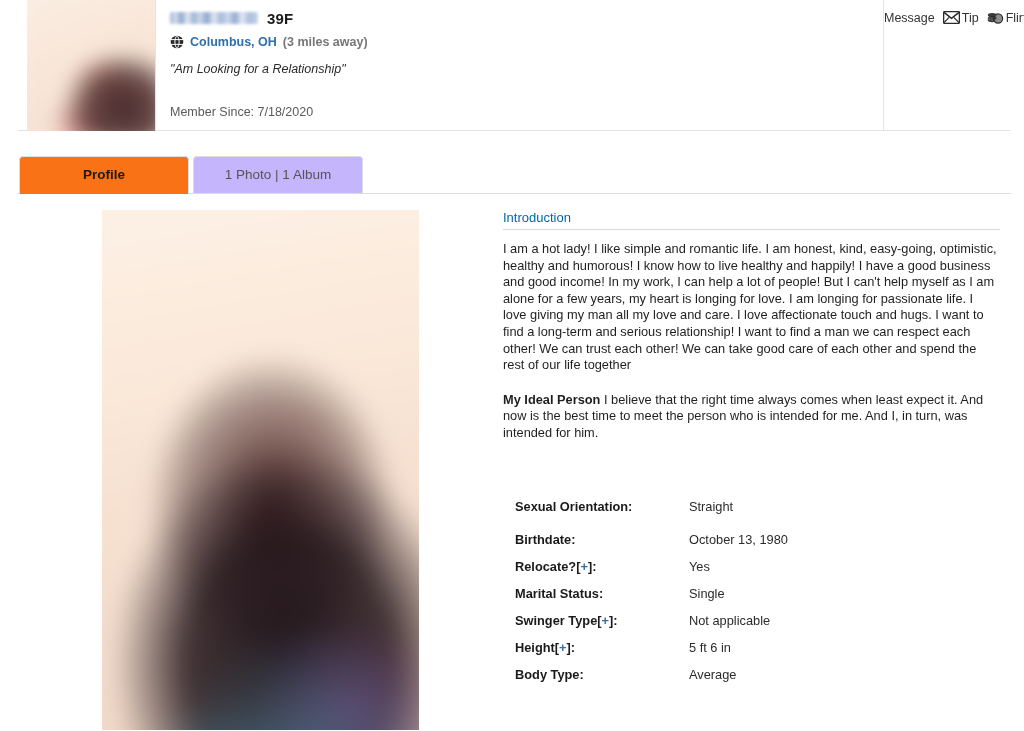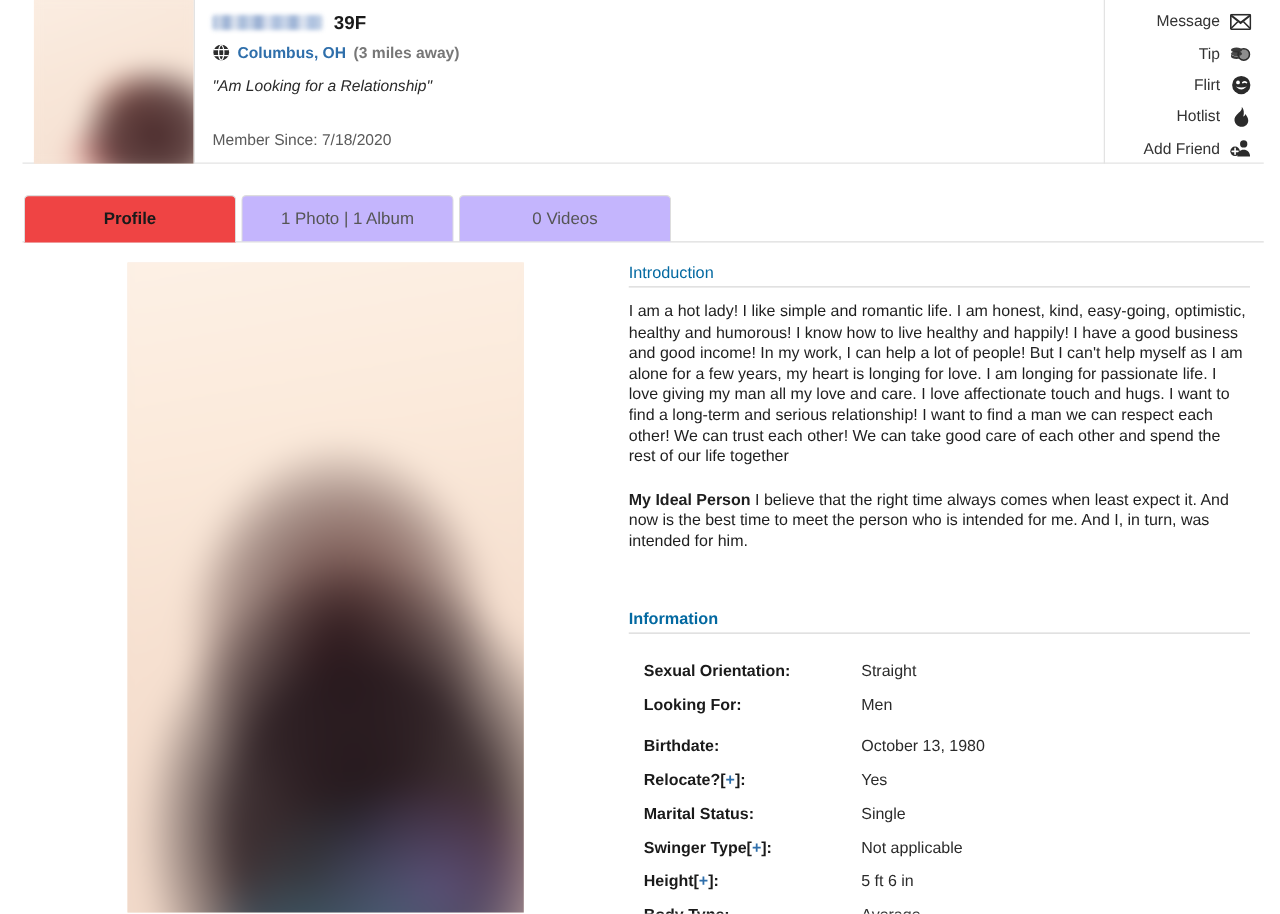--- a/index.html
+++ b/index.html
@@ -110,21 +110,20 @@
   }
 
   
   .actions {
     flex: 0 0 auto;
     width: 128px;
     border-left: 1px solid #e3e3e3;
     height: 131px;
     padding: 6px 10px 0 0;
     display: flex;
-    flex-direction: column;
     gap: 2px;
   }
   .action-item {
     display: flex;
     align-items: center;
     justify-content: flex-end;
     gap: 8px;
     height: 24px;
     cursor: pointer;
   }
@@ -159,21 +158,21 @@
     background: #c4b5fd;
     border: 1px solid #dddddd;
     border-bottom: none;
     border-radius: 4px 4px 0 0;
     cursor: pointer;
     min-width: 170px;
     text-align: center;
     position: relative;
   }
   .tab.active {
-    background: #ef4444;
+    background: #f97316;
     color: #1a1a1a;
     font-weight: bold;
     margin-bottom: -1px;
     height: 38px;
     line-height: 36px;
   }
 
   
   .body-cols {
     display: flex;
@@ -347,21 +346,20 @@
         </svg>
       </span>
     </div>
 
   </div>
 </div>
 
 <div class="tabs-bar">
   <div class="tab active">Profile</div>
   <div class="tab">1 Photo | 1 Album</div>
-  <div class="tab">0 Videos</div>
 </div>
 
 <div class="body-cols">
 
   <div class="photo-col">
     <div class="main-photo">
       <div class="bg"></div>
     </div>
   </div>
 
@@ -369,32 +367,27 @@
 
     <div class="section-head">Introduction</div>
     <div class="intro-text">I am a hot lady! I like simple and romantic life. I am honest, kind, easy-going, optimistic, healthy and humorous! I know how to live healthy and happily! I have a good business and good income! In my work, I can help a lot of people! But I can't help myself as I am alone for a few years, my heart is longing for love. I am longing for passionate life. I love giving my man all my love and care. I love affectionate touch and hugs. I want to find a long-term and serious relationship! I want to find a man we can respect each other! We can trust each other! We can take good care of each other and spend the rest of our life together</div>
 
     <div class="ideal-block">
       <span class="ideal-label">My Ideal Person</span>
       <span>I believe that the right time always comes when least expect it. And now is the best time to meet the person who is intended for me. And I, in turn, was intended for him.</span>
     </div>
 
     <div class="info-section">
-      <div class="section-head bold">Information</div>
       <div class="info-table">
 
         <div class="info-row">
           <span class="info-key">Sexual Orientation:</span>
           <span class="info-val">Straight</span>
         </div>
 
-        <div class="info-row">
-          <span class="info-key">Looking For:</span>
-          <span class="info-val">Men</span>
-        </div>
 
         <div class="info-row gap-before">
           <span class="info-key">Birthdate:</span>
           <span class="info-val">October 13, 1980</span>
         </div>
 
         <div class="info-row">
           <span class="info-key"><span>Relocate?</span><span>[<span class="plus">+</span>]:</span></span>
           <span class="info-val">Yes</span>
         </div>

